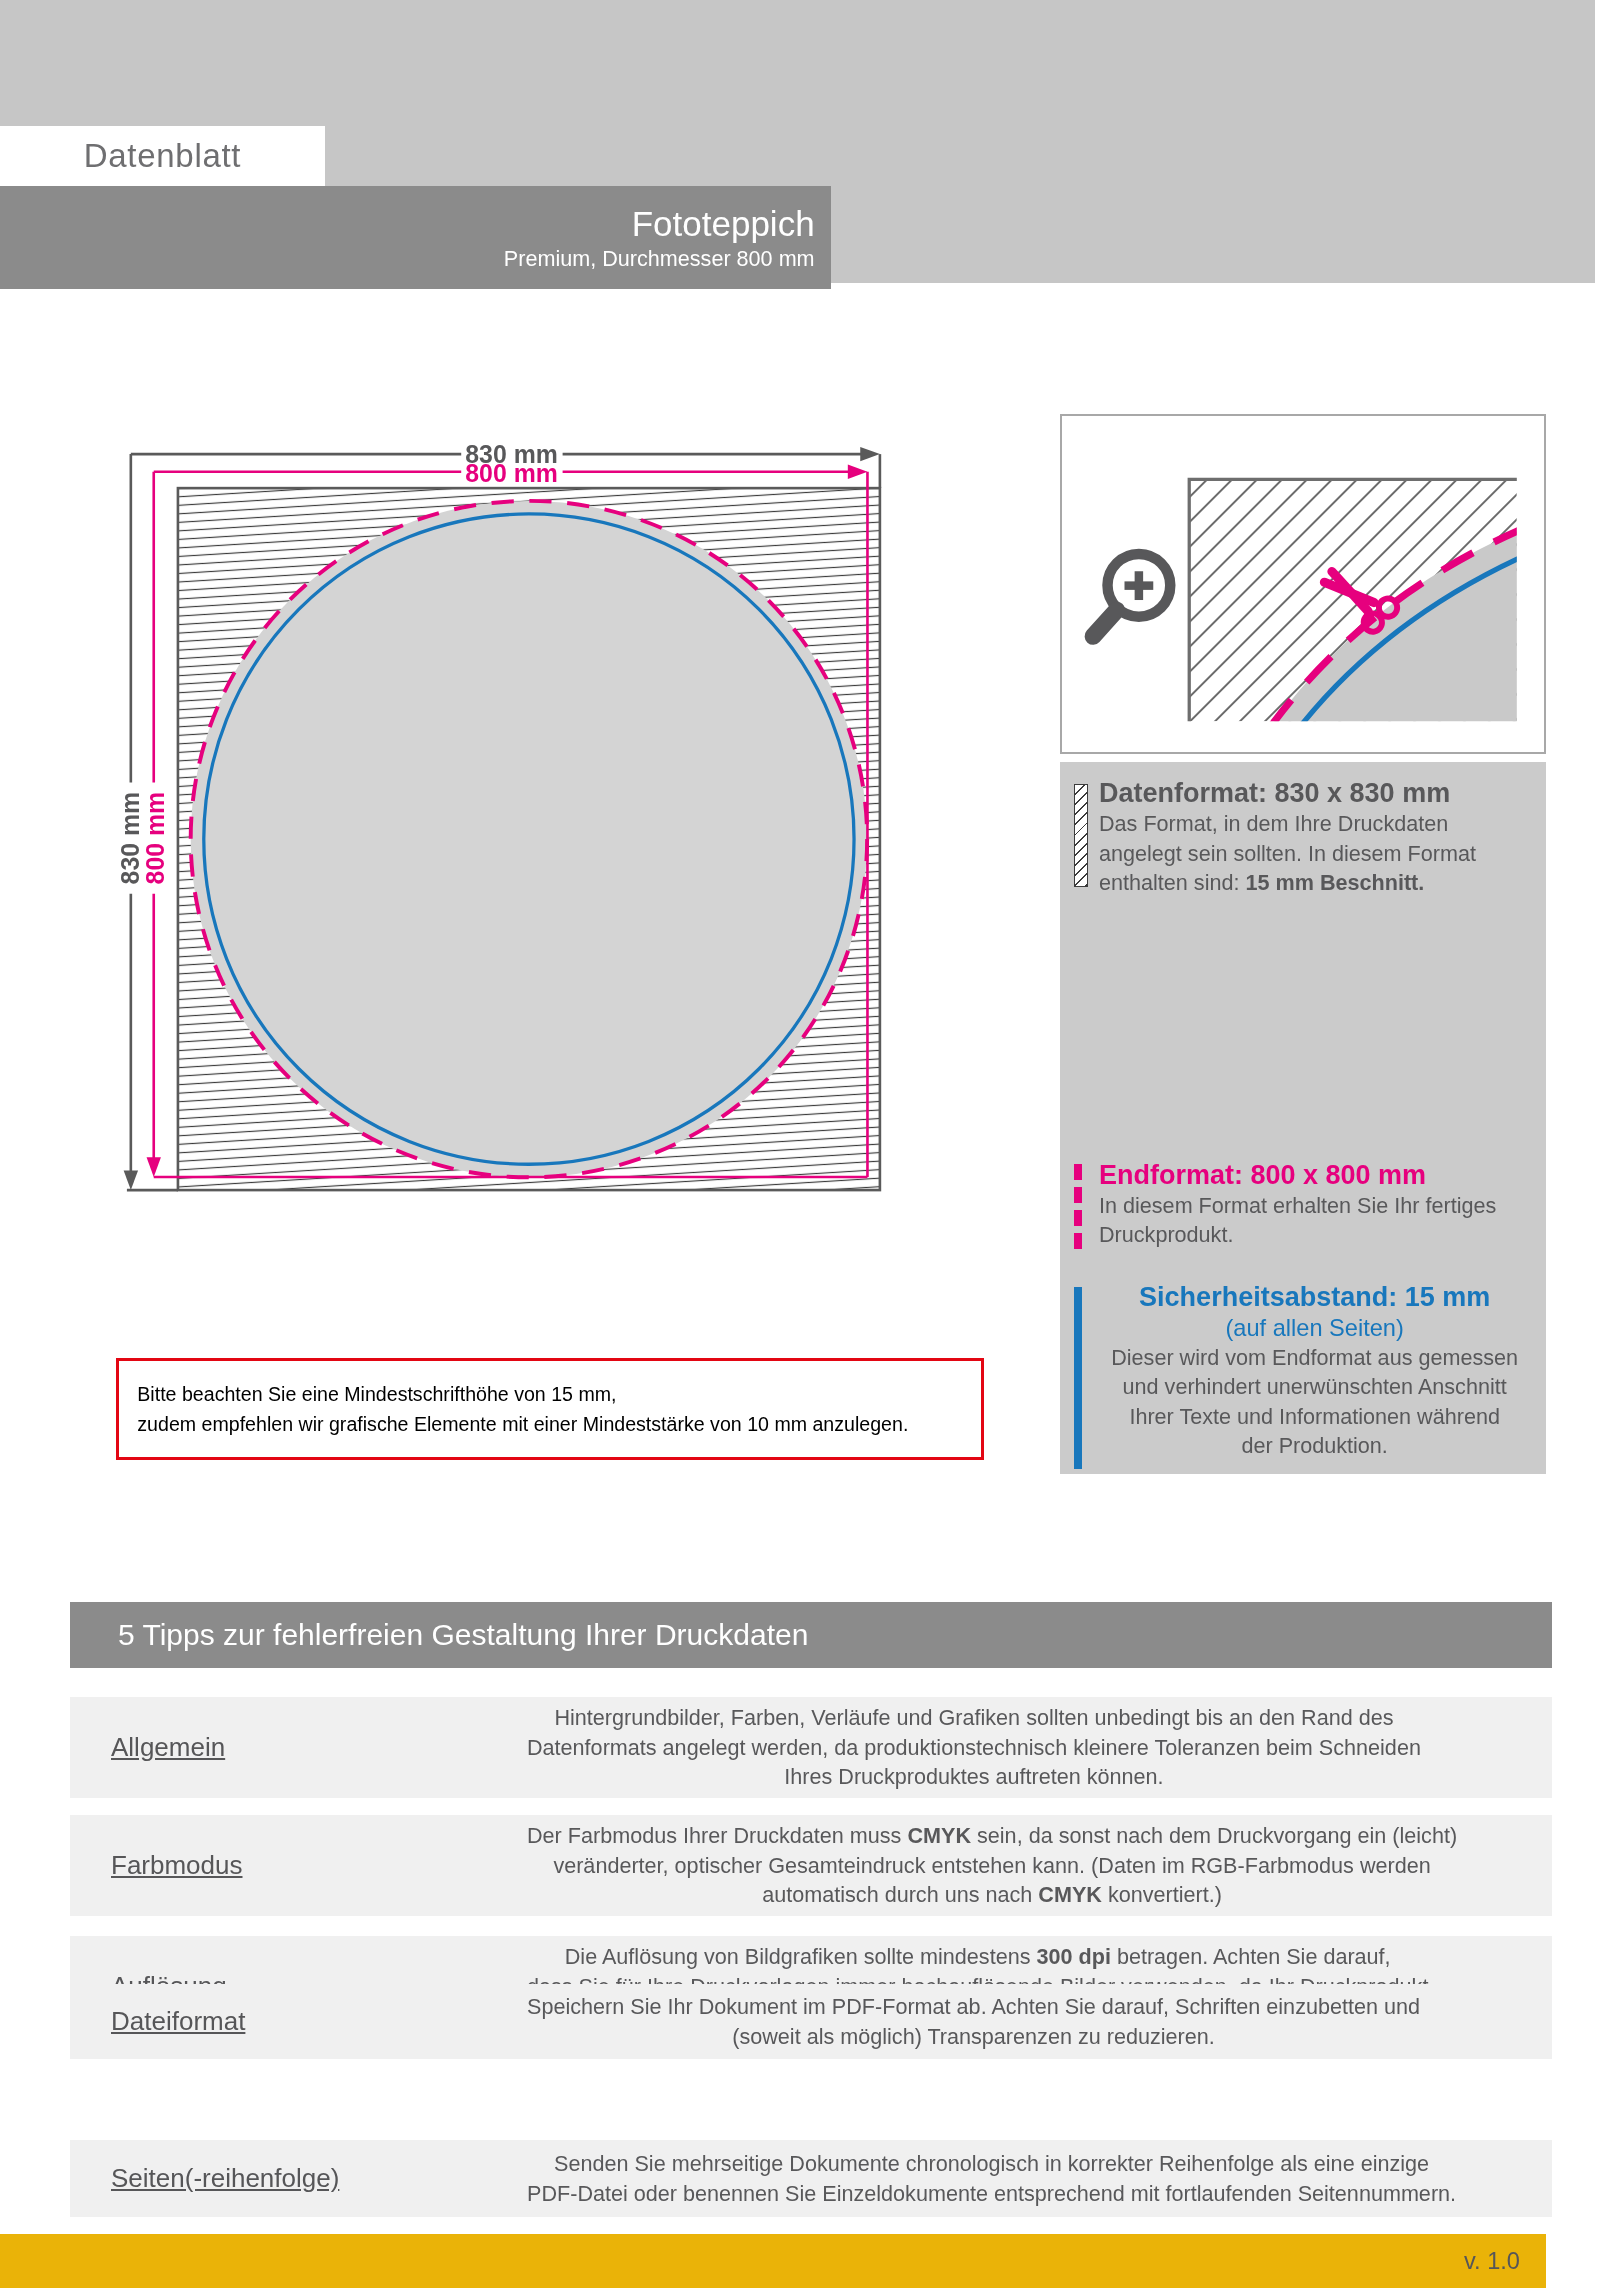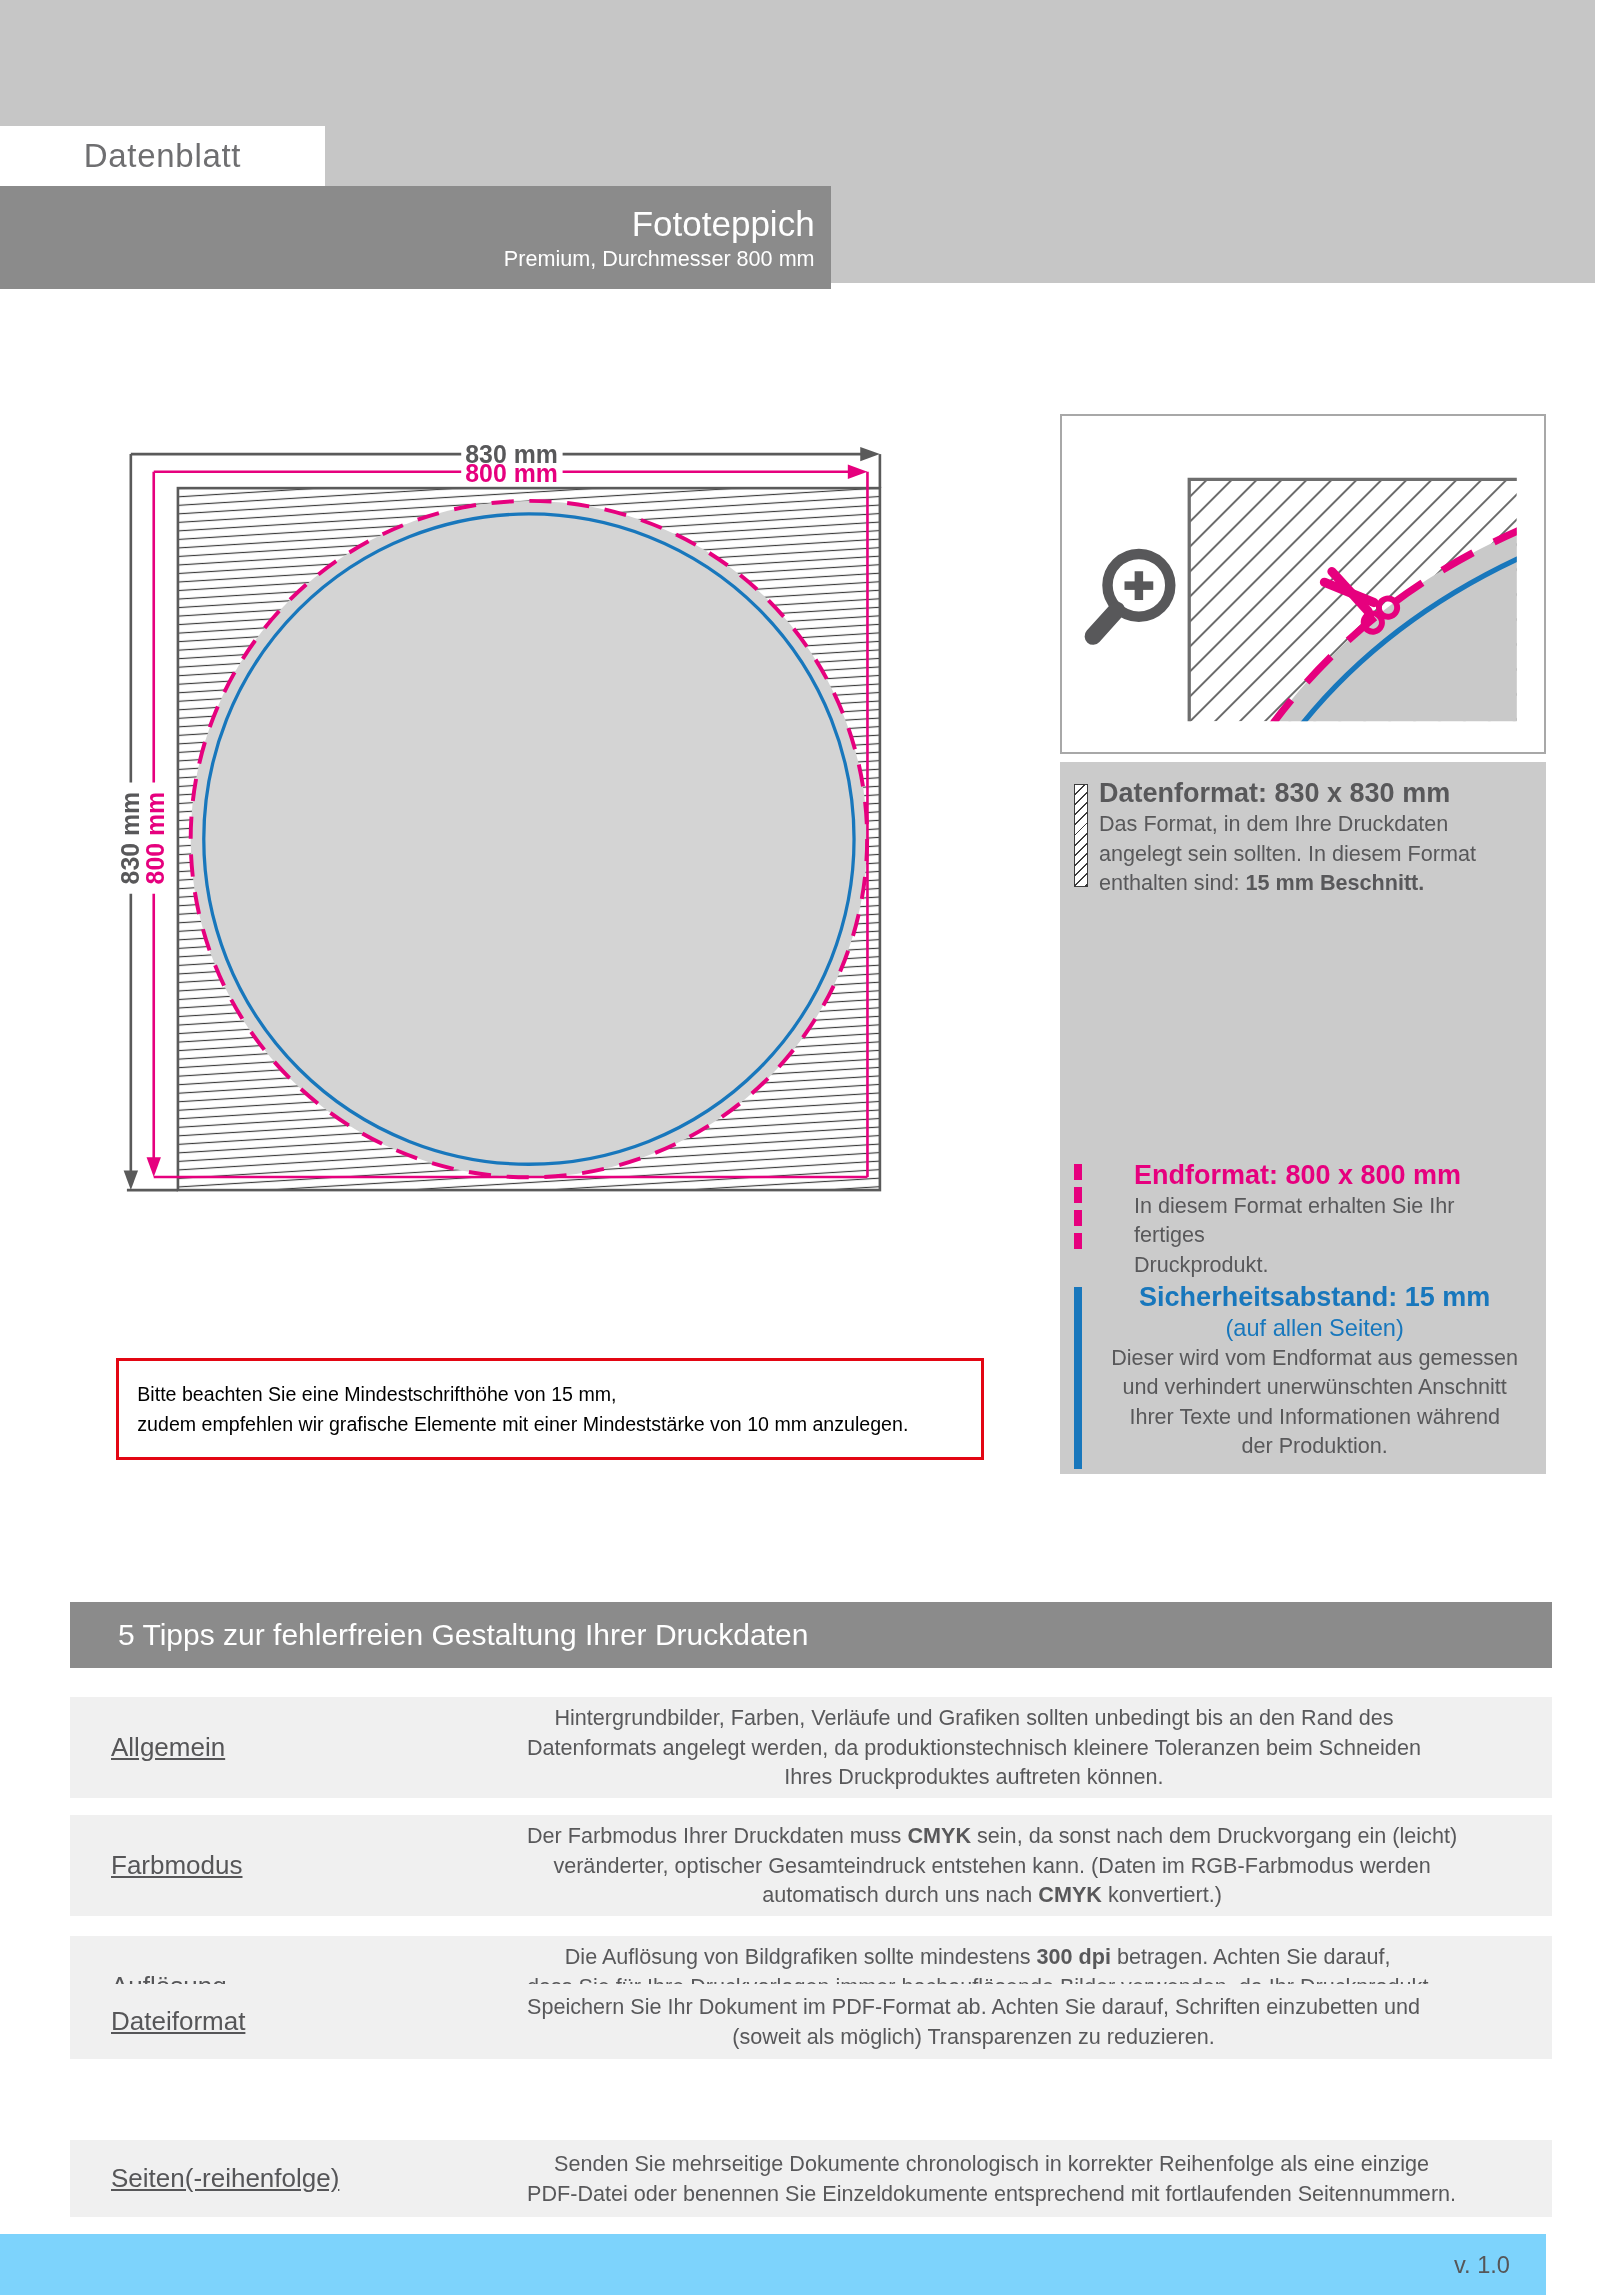--- a/index.html
+++ b/index.html
@@ -43,22 +43,22 @@
     display:flex;flex-direction:column;justify-content:center;
     padding-left:18.3px;color:#000000;font-size:19.6px;line-height:30px;white-space:pre-line;}
   
   .tips-header{left:70px;top:1602px;width:1482px;height:66px;background:#8b8b8b;
     display:flex;align-items:center;padding-left:48px;box-sizing:border-box;}
   .tips-header span{color:#ffffff;font-size:30px;}
   .tip-row{left:70px;width:1482px;background:#f0f0f0;display:flex;align-items:center;box-sizing:border-box;}
   .tip-label{flex:0 0 457px;padding-left:41px;box-sizing:border-box;font-size:26px;color:#565658;text-decoration:underline;}
   .tip-body{font-size:21.6px;line-height:29.4px;white-space:pre-line;padding-right:19.6px;text-align:center;}
   
-  .bottom-bar{left:0;top:2234px;width:1546px;height:62px;background:#7dd3fc;
-    display:flex;align-items:center;justify-content:flex-end;padding-right:36px;box-sizing:border-box;}
+  .bottom-bar{left:0;top:2234px;width:1546px;height:54px;background:#eab308;
+    display:flex;align-items:center;justify-content:flex-end;padding-right:26px;box-sizing:border-box;}
   .bottom-bar span{font-size:23.6px;color:#565658;}
   svg text{font-family:"Liberation Sans", sans-serif;}
 </style>
 </head>
 <body>
 
 <div class="abs top-band"></div>
 <div class="abs datenblatt-box">
   <span>Datenblatt</span>
 </div>
@@ -156,21 +156,21 @@
   <div class="icon-bar hatch-bar" style="top:21.6px;height:103px;"></div>
   <div class="sect" style="top:16.4px;">
     <h3 class="c-dark">Datenformat: 830 x 830 mm</h3>
     <div class="body"><span>Das Format, in dem Ihre Druckdaten
 angelegt sein sollten. In diesem Format
 enthalten sind: </span><span class="b">15 mm Beschnitt.</span></div>
   </div>
 
 
   <div class="icon-bar dash-bar" style="top:402px;height:85px;"></div>
-  <div class="sect" style="top:398px;margin-left:35px;">
+  <div class="sect" style="top:398px;">
     <h3 class="c-magenta">Endformat: 800 x 800 mm</h3>
     <div class="body">In diesem Format erhalten Sie Ihr fertiges
 Druckprodukt.</div>
   </div>
 
   <div class="icon-bar solid-bar" style="top:525px;height:182px;"></div>
   <div class="sect" style="top:520px;text-align:center;">
     <h3 class="c-blue">Sicherheitsabstand: 15 mm</h3>
     <div class="c-blue" style="font-size:23.6px;line-height:30px;">(auf allen Seiten)</div>
     <div class="body">Dieser wird vom Endformat aus gemessen

